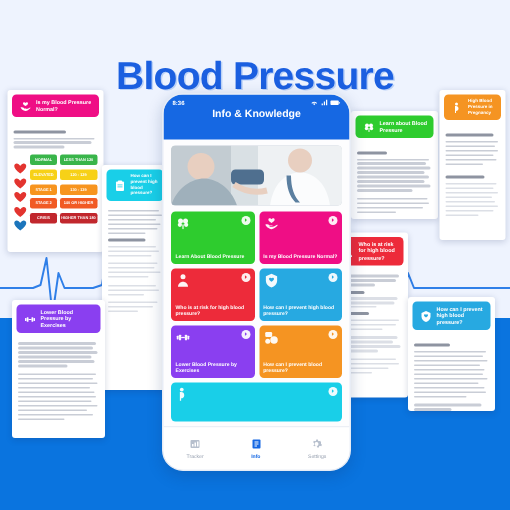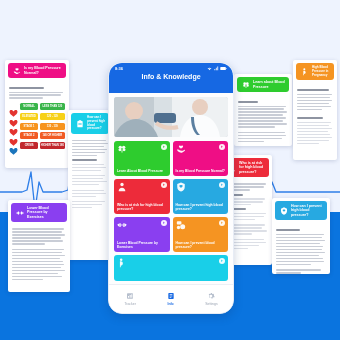--- a/index.html
+++ b/index.html
@@ -96,20 +96,21 @@
 <body>
 
 <div class="stage">
   <div class="bg-top"></div>
   <div class="bg-bottom"></div>
 
   <svg class="ecg" viewBox="0 0 340 60" preserveAspectRatio="none">
     <path d="M0,32 L22,32 L27,30 L31,12 L35,50 L39,22 L43,32 L62,32 L68,30 L72,4 L77,56 L82,20 L86,32 L118,32 L150,32 L160,31 L165,10 L170,52 L175,24 L180,32 L200,32 L232,32 L252,32 L258,30 L262,10 L267,52 L272,22 L276,32 L300,32 L340,32" fill="none" stroke="#2f7fe8" stroke-width="1.3" stroke-linejoin="round"></path>
   </svg>
 
+  <h1 class="title">Blood Pressure</h1>
 
   <div class="paper" style="left:5px;top:60px;width:64px;height:108px;">
     <div class="hdr" style="background:#ef0e85;margin:3px;">
       <span class="ico">
         <svg viewBox="0 0 24 24">
             <path d="M12 5c1-2 5-2 5 1 0 2-3 4-5 5-2-1-5-3-5-5 0-3 4-3 5-1z"></path>
             <path d="M2 14c2-1 5-1 7 1h4c1 0 1 1 0 1H9v1h5c2 0 5-2 7-3 1 0 1 1 0 2-2 2-6 5-9 5-2 0-5-2-7-3z"></path>
           </svg>
       </span>
       <span class="htxt">Is my Blood Pressure Normal?</span>

